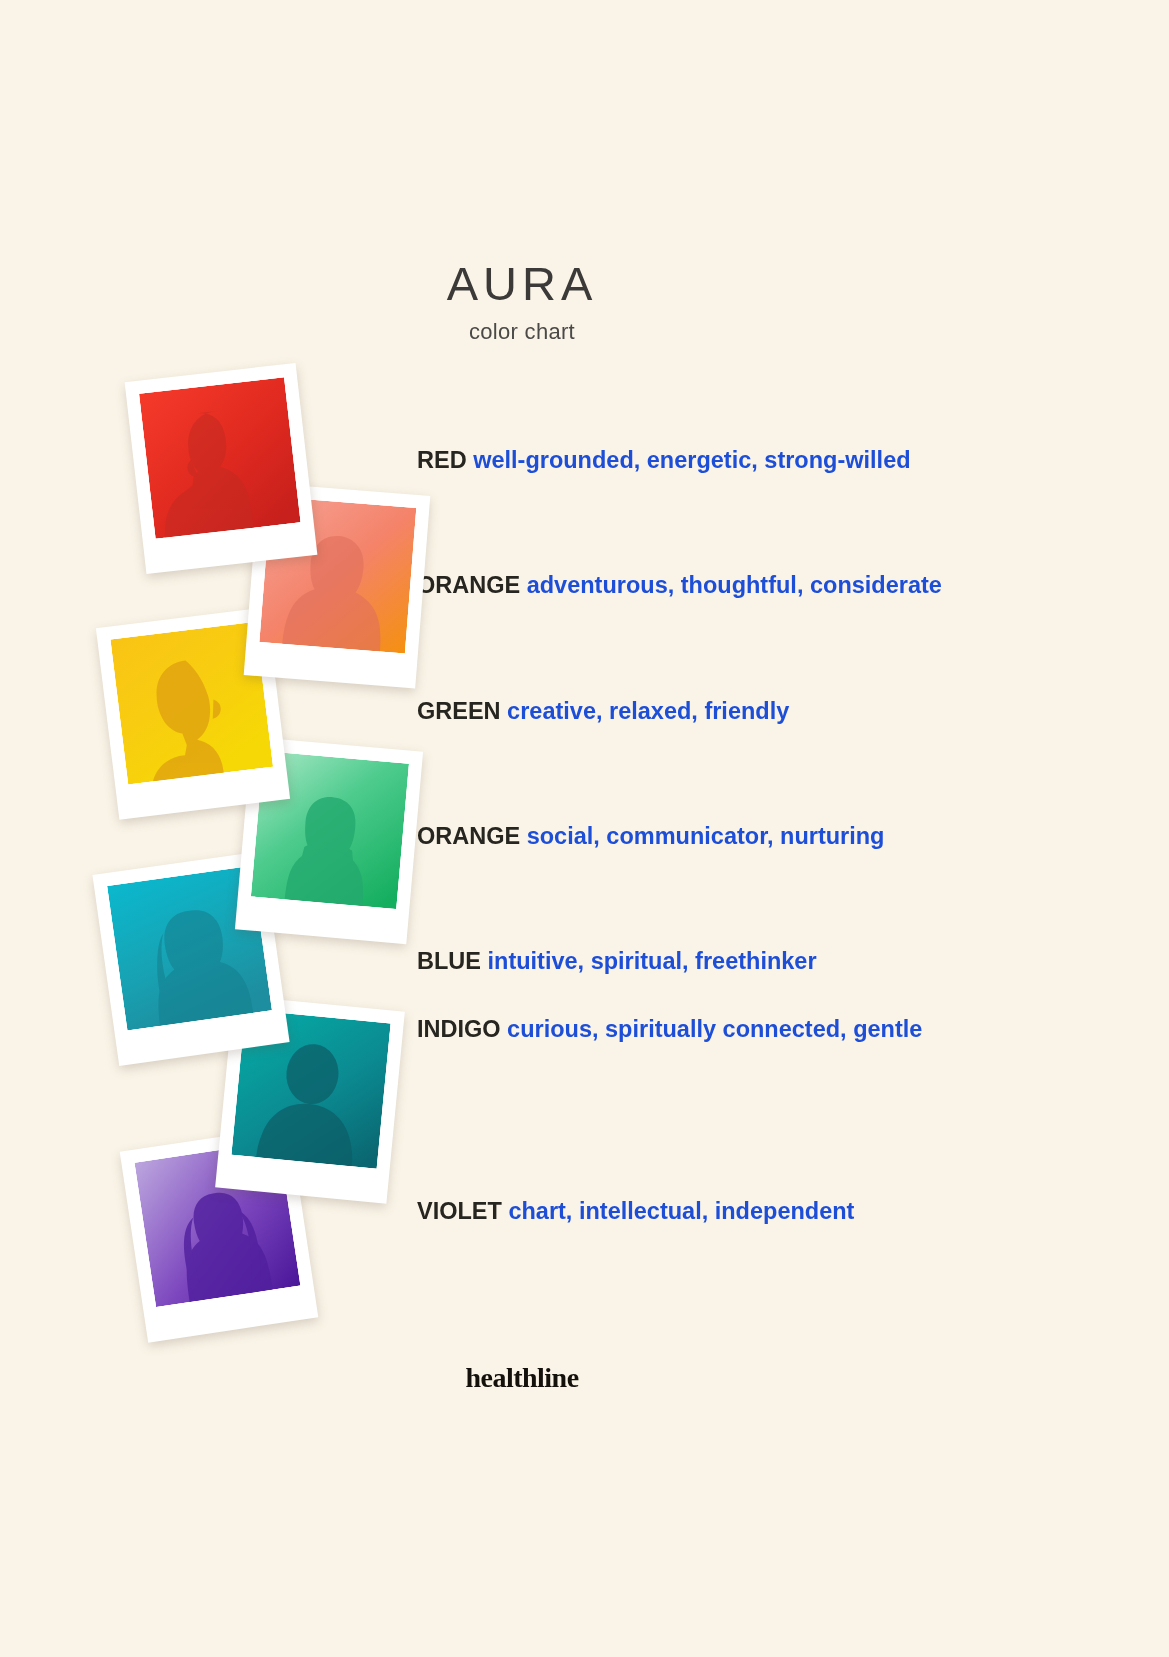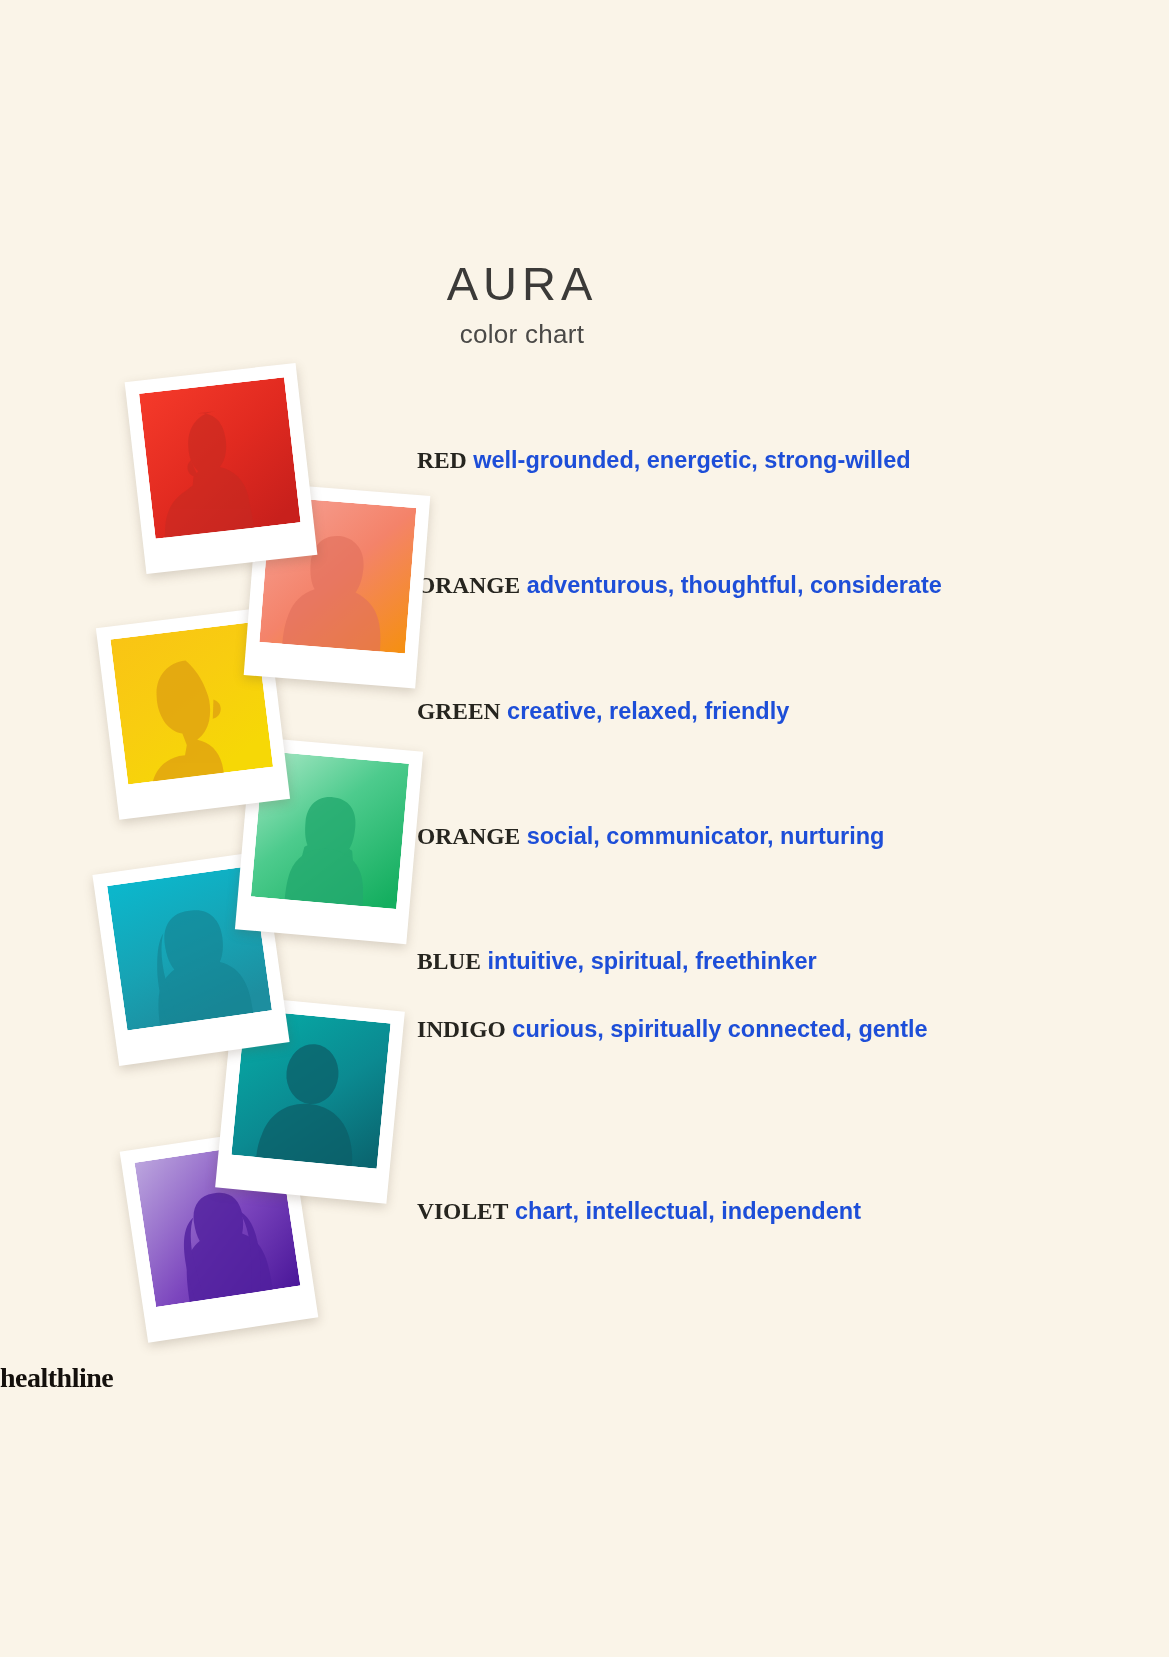--- a/index.html
+++ b/index.html
@@ -31,21 +31,21 @@
   }
   .title-main {
     font-size: 47px;
     letter-spacing: 5px;
     color: #3b3a38;
     font-weight: 400;
     line-height: 1;
     margin: 12px;
   }
   .title-sub {
-    font-size: 26px;
+    font-size: 22px;
     color: #4a4947;
     font-weight: 400;
     line-height: 1;
     margin-top: 14px;
     letter-spacing: 0.3px;
   }
 
   
   .photos {
     position: absolute;
@@ -94,41 +94,40 @@
   .row {
     position: absolute;
     font-size: 23.5px;
     color: #33322f;
     white-space: nowrap;
     line-height: 1;
   }
   .row .name {
     font-weight: 700;
     color: #26251f;
-    font-family: Liberation Serif, serif;
   }
   .row .desc {
     font-weight: 700;
     color: #1d4ed8;
   }
   .r0 { top: 449px; }
   .r1 { top: 574px; text-align: right; }
   .r2 { top: 700px; }
   .r3 { top: 825px; }
   .r4 { top: 950px; }
   .r5 { top: 1018px; }
   .r6 { top: 1200px; }
 
   
   .footer {
     position: absolute;
     top: 1362px;
     left: 0;
     width: 1044px;
-    text-align: left;
+    text-align: center;
   }
   .logo {
     font-family: "Liberation Serif", serif;
     font-weight: 700;
     font-size: 28px;
     letter-spacing: -0.5px;
     color: #14100c;
   }
 </style>
 </head>

